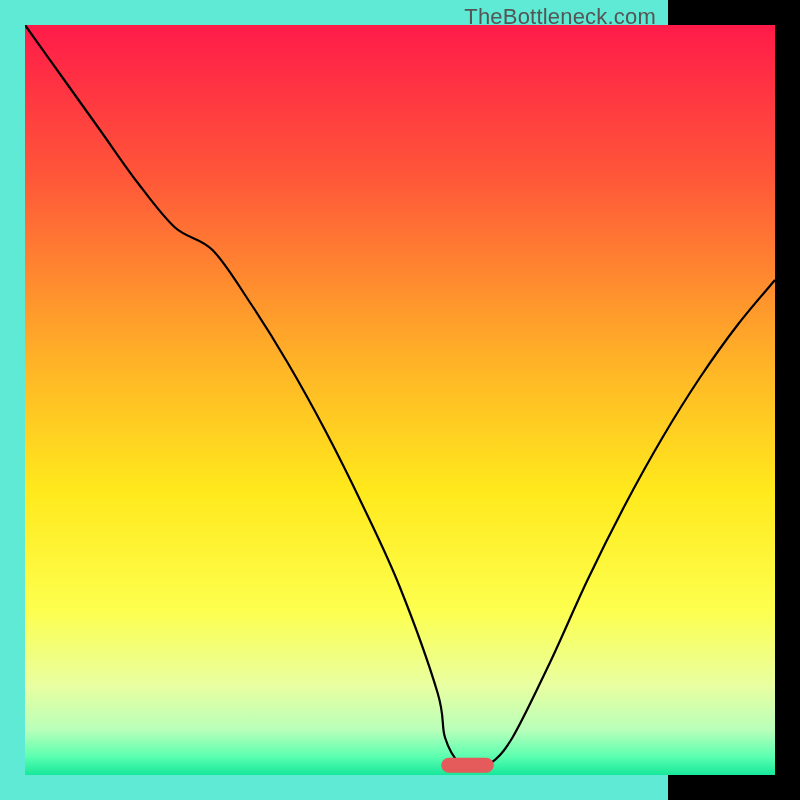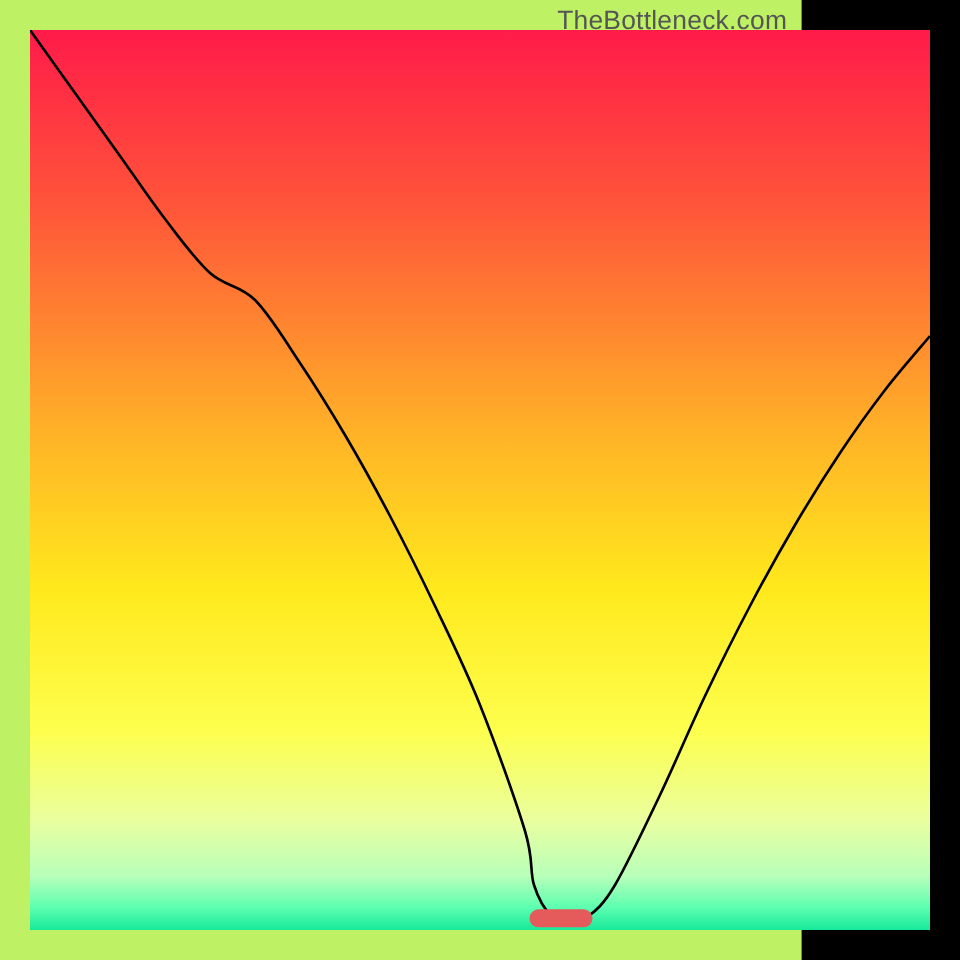--- a/index.html
+++ b/index.html
@@ -8,21 +8,21 @@
     width: 800px;
     height: 800px;
     background: #000;
     overflow: hidden;
     font-family: Arial, Helvetica, sans-serif;
   }
   .frame {
     position: relative;
     width: 668px;
     height: 800px;
-    background: #bef264;
+    background: #5eead4;
   }
   .watermark {
     position: absolute;
     top: 4px;
     right: 12px;
     color: #555;
     font-size: 22px;
     font-weight: 500;
     z-index: 10;
     letter-spacing: 0.2px;

